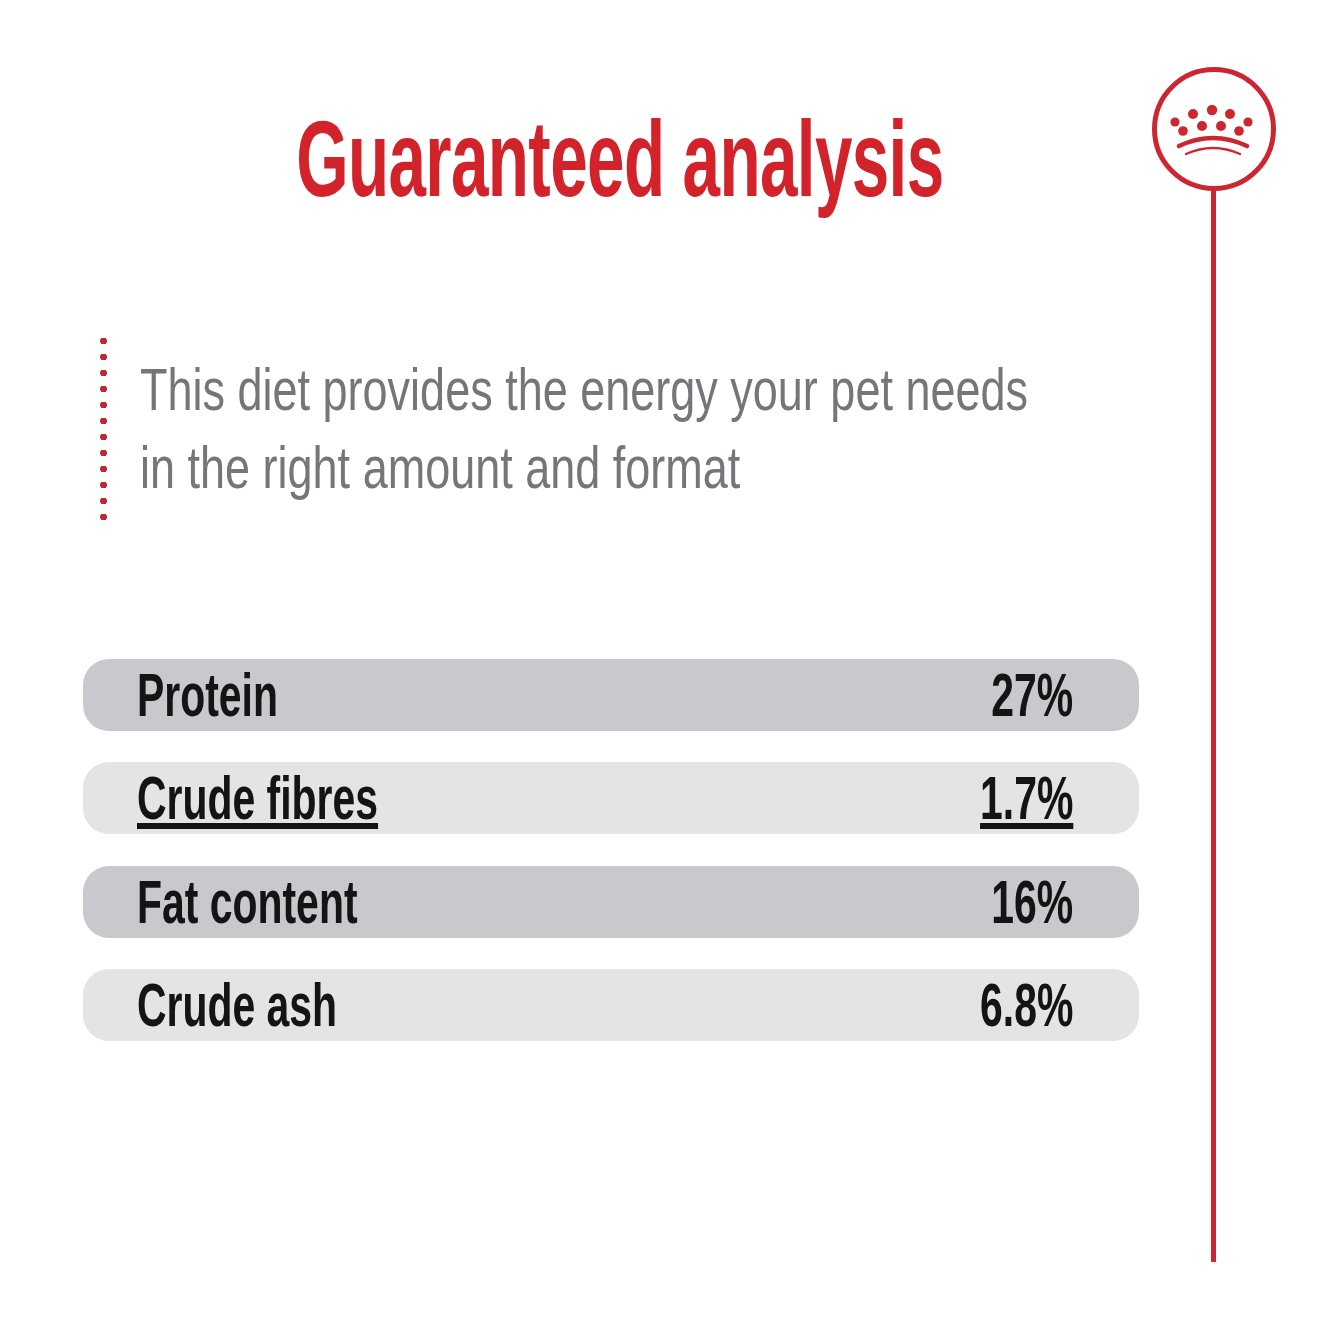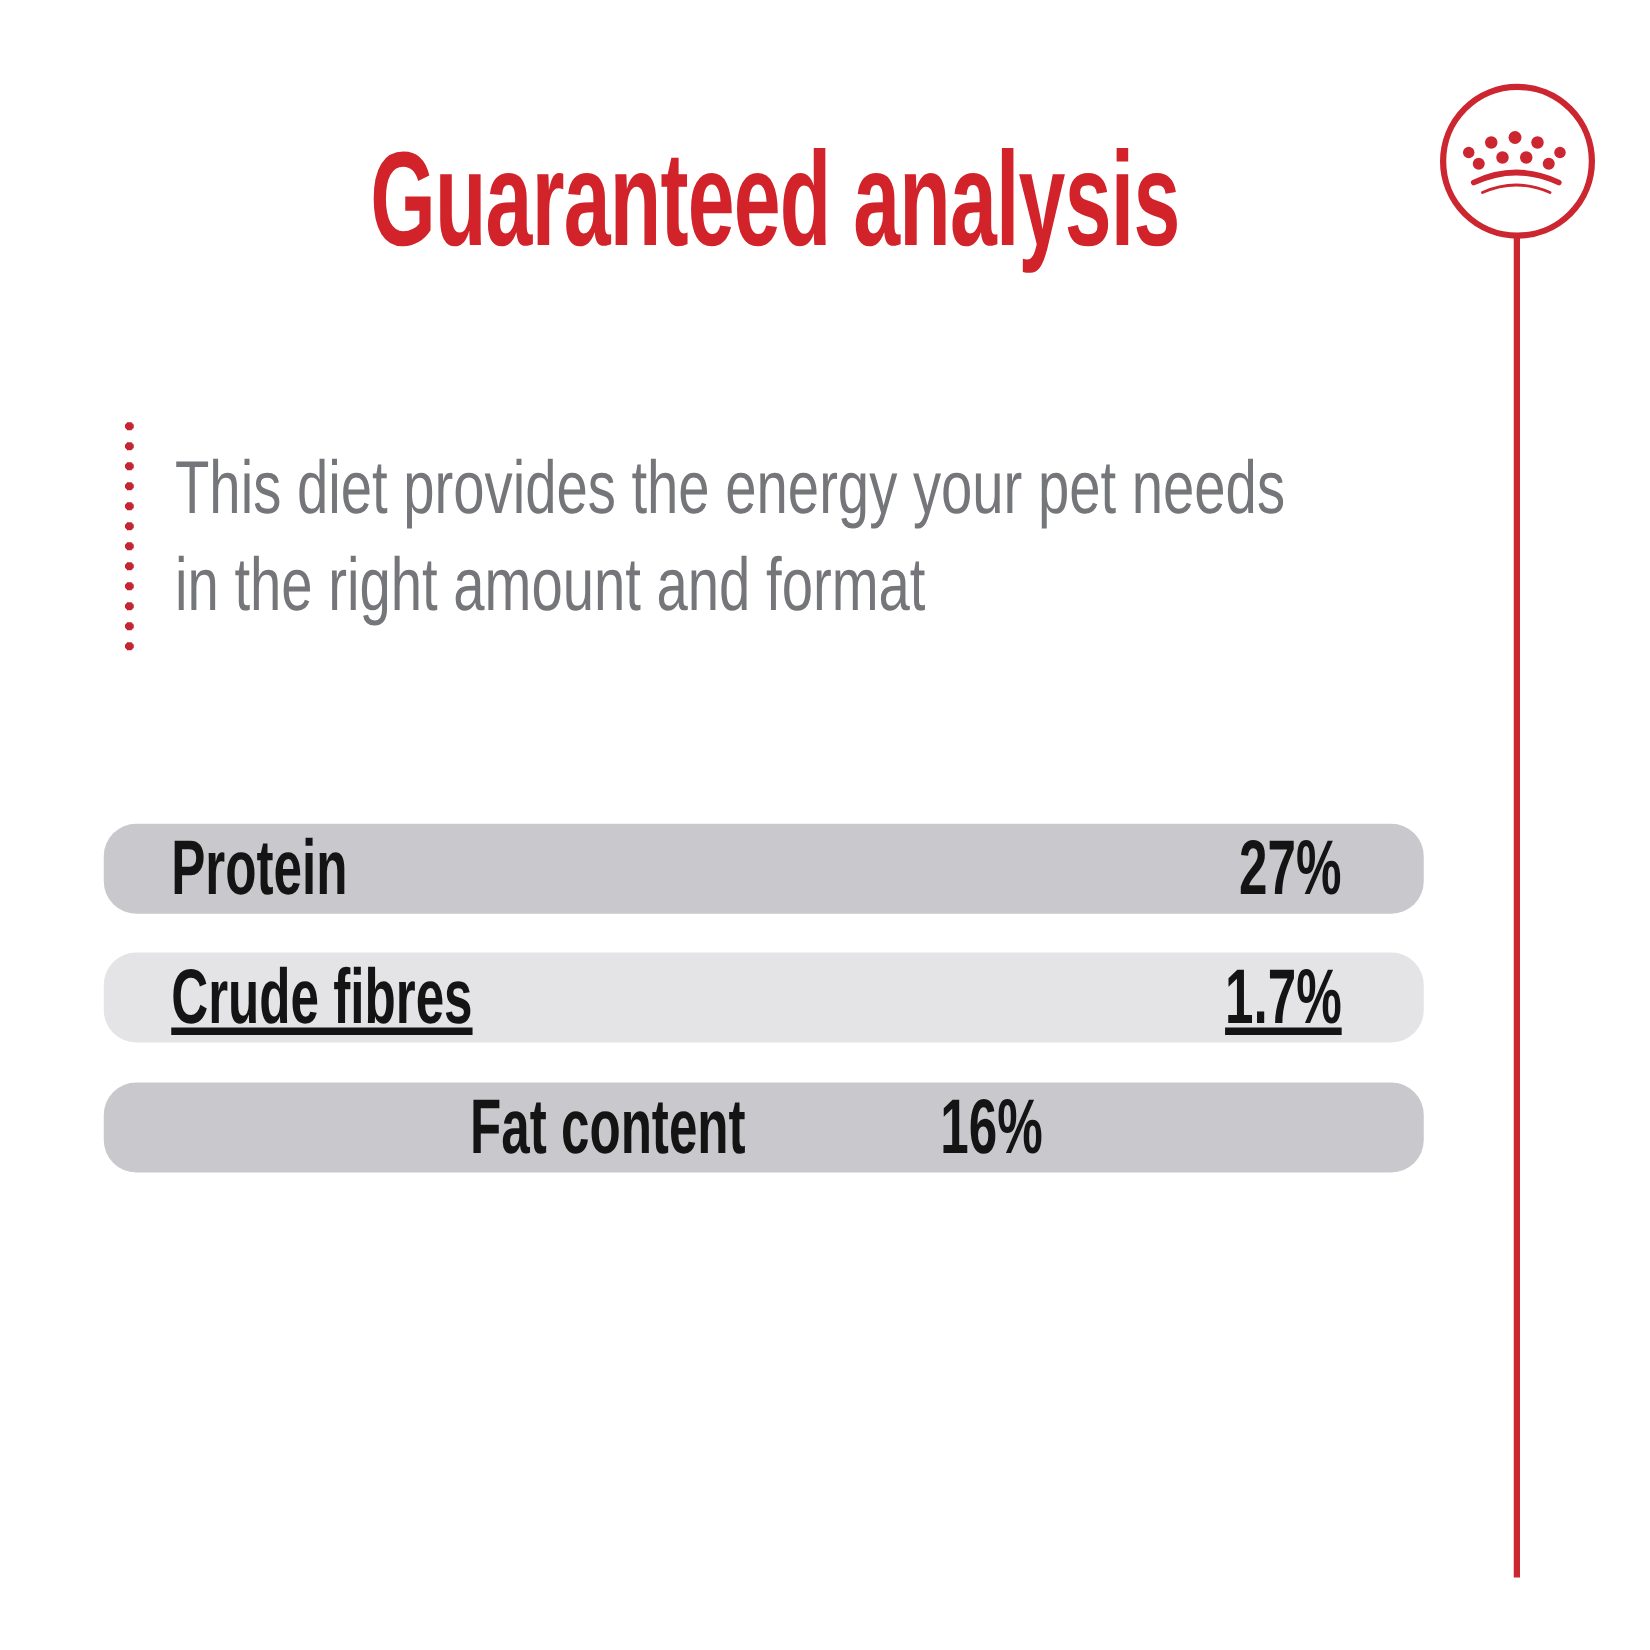--- a/index.html
+++ b/index.html
@@ -63,21 +63,21 @@
     transform:scaleX(0.66);
     transform-origin:left center;
   }
   .row .value{
     margin-right:66px;
     transform:scaleX(0.66);
     transform-origin:right center;
   }
   .row1{top:659px;}
   .row2{top:762px;text-decoration:underline;}
-  .row3{top:866px;justify-content:center;}
+  .row3{top:866px;}
   .row4{top:969px;}
 </style>
 </head>
 <body>
 
 <div class="page">
 
   <div class="title-wrap">
     <span class="title-text">Guaranteed analysis</span>
   </div>
@@ -119,14 +119,18 @@
   <div class="row light row2">
     <span class="label">Crude fibres</span>
     <span class="value">1.7%</span>
   </div>
 
   <div class="row dark row3">
     <span class="label">Fat content</span>
     <span class="value">16%</span>
   </div>
 
+  <div class="row light row4">
+    <span class="label">Crude ash</span>
+    <span class="value">6.8%</span>
+  </div>
 
 </div>
 
 </body></html>

